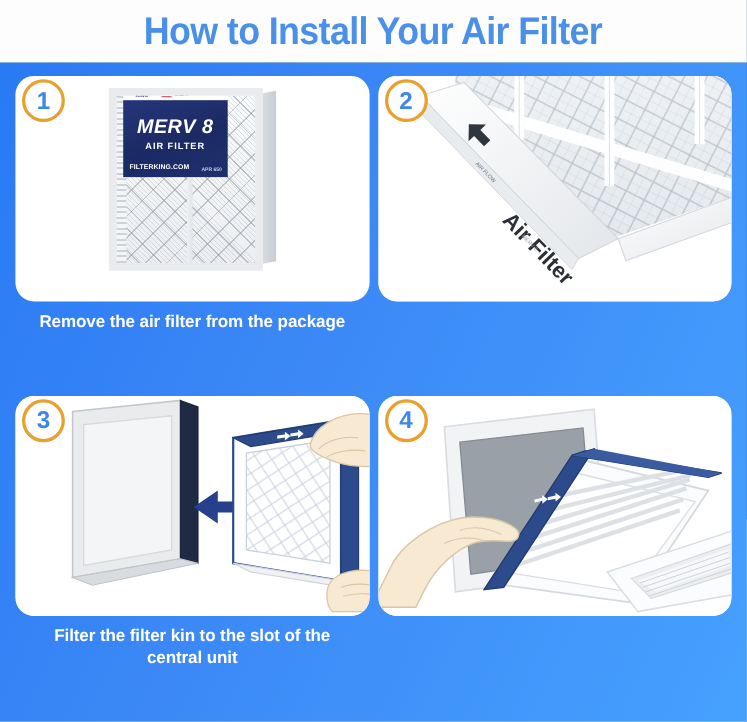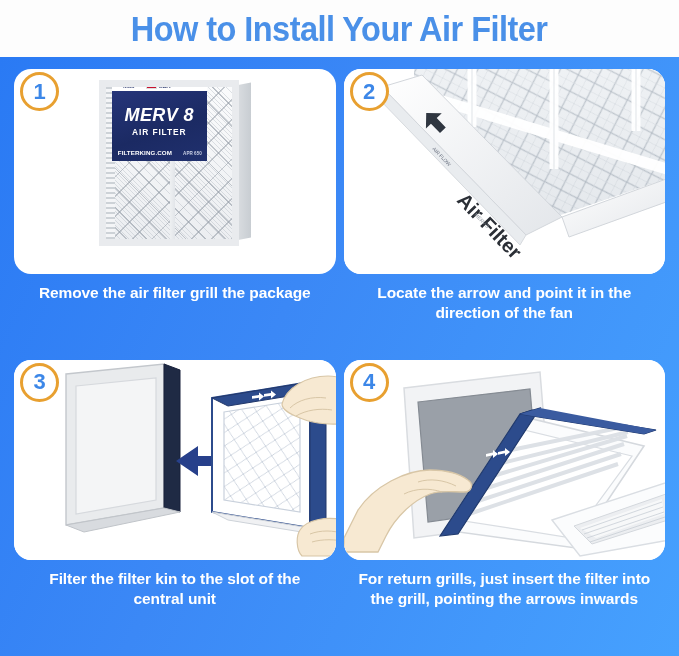--- a/index.html
+++ b/index.html
@@ -291,21 +291,21 @@
 
                 <div class="fp-url-row">
                   <span class="fp-url">FILTERKING.COM</span>
                   <span class="fp-apr">APR 650</span>
                 </div>
               </div>
             </div>
           </div>
         </div>
       </div>
-      <div class="caption">Remove the air filter grill the package</div>
+      <div class="caption">Remove the air filter from the package</div>
     </div>
 
     <div class="panel">
       <div class="card">
         <div class="badge">2</div>
 
         <div class="art p2">
           <svg class="p2-svg" width="336" height="205" viewBox="0 0 336 205">
             <defs>
               <linearGradient id="frameG" x1="0" y1="0" x2="1" y2="1">
@@ -350,21 +350,20 @@
             <g transform="translate(96,64) rotate(46)">
               <path d="M0 0 L13 0 L13 -7 L24 4 L13 15 L13 8 L0 8 Z" fill="#2f3640" transform="rotate(180)"></path>
             </g>
             <text x="88" y="80" font-family="Liberation Sans, sans-serif" font-size="5" fill="#6b7280" transform="rotate(46 88 80)">AIR FLOW</text>
 
             <text x="112" y="132" font-family="Liberation Sans, sans-serif" font-size="20" font-weight="bold" fill="#2b2f36" transform="rotate(46 112 132)">Air Filter</text>
             <text x="130" y="146" font-family="Liberation Sans, sans-serif" font-size="5" fill="#8b929b" transform="rotate(46 130 146)">MERV 8</text>
           </svg>
         </div>
       </div>
-      <div class="caption">Locate the arrow and point it in the direction of the fan</div>
     </div>
 
     <div class="panel">
       <div class="card">
         <div class="badge">3</div>
 
         <div class="art p3">
           <svg width="336" height="200" viewBox="0 0 336 200">
             <defs>
               <pattern id="mesh3" width="16" height="16" patternUnits="userSpaceOnUse" patternTransform="rotate(12)">
@@ -469,17 +468,16 @@
               <g stroke="#c8ced5" stroke-width=".8">
                 <path d="M238 170 L318 142"></path>
                   <path d="M240 174 L319 147"></path>
                 <path d="M243 178 L320 152"></path>
                   <path d="M246 182 L321 157"></path>
               </g>
             </g>
           </svg>
         </div>
       </div>
-      <div class="caption">For return grills, just insert the filter into the grill, pointing the arrows inwards</div>
     </div>
 
   </div>
 </div>
 
 </body></html>

